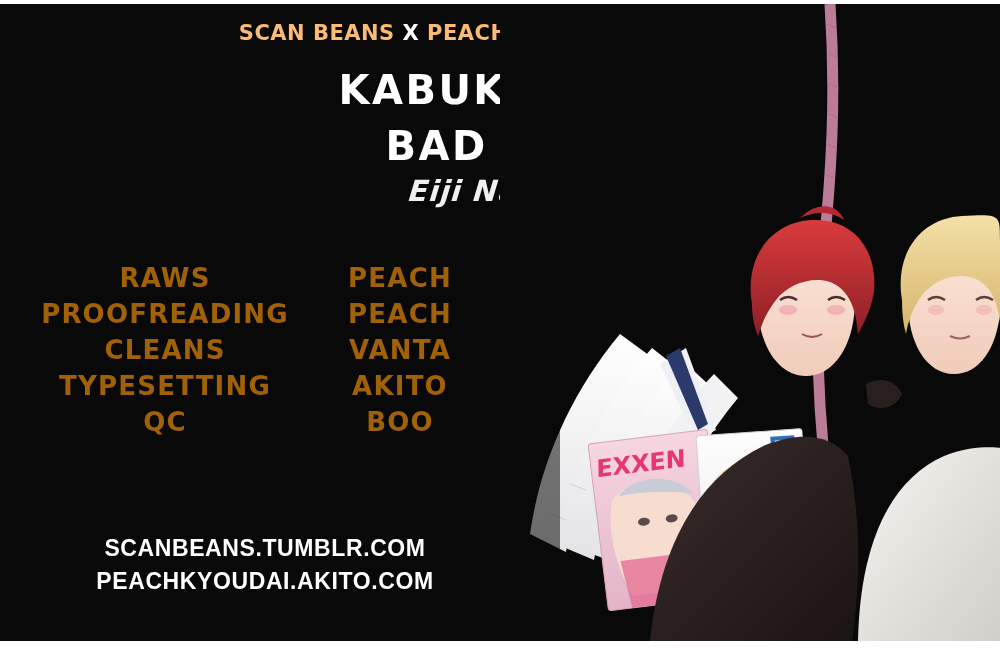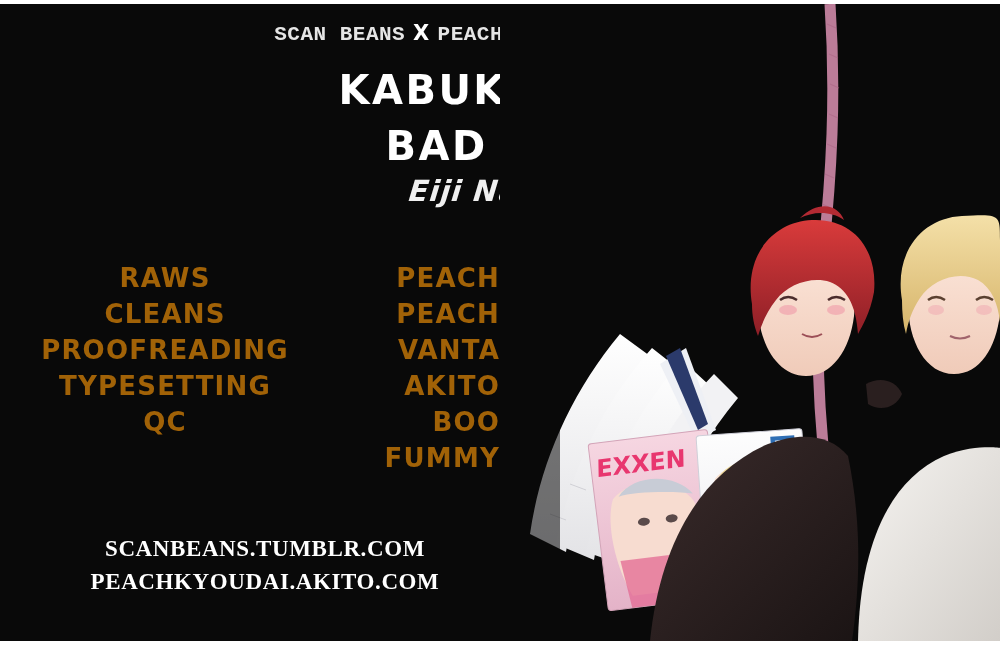--- a/index.html
+++ b/index.html
@@ -34,21 +34,21 @@
     left: 0;
     width: 1000px;
     text-align: center;
     font-family: "DejaVu Sans", sans-serif;
     font-weight: bold;
     font-size: 21px;
     letter-spacing: 0.5px;
     color: #e7a8c6;
     white-space: nowrap;
   }
-  .presents-line .grp { color: #e5e5e5; font-family: Liberation Mono, monospace; }
+  .presents-line .grp { color: #fdba74; }
   .presents-line .x { color: #ffffff; }
 
   
   .title-block {
     position: absolute;
     top: 62px;
     left: 0;
     width: 1000px;
     text-align: center;
     pointer-events: none;
@@ -95,42 +95,42 @@
   .staff-col {
     display: flex;
     flex-direction: column;
   }
   .staff-col.roles {
     width: 270px;
     align-items: center;
   }
   .staff-col.names {
     width: 200px;
-    align-items: flex-end;
+    align-items: center;
   }
   .staff-row-text {
     font-family: "DejaVu Sans", sans-serif;
     font-weight: bold;
     font-size: 26px;
     letter-spacing: 1.2px;
     color: #a16207;
     line-height: 36px;
     white-space: nowrap;
   }
 
   
   .links {
     position: absolute;
     left: 30px;
     top: 528px;
     width: 470px;
     text-align: center;
   }
   .link-text {
-    font-family: Liberation Serif, serif;
+    font-family: Liberation Sans, sans-serif;
     font-weight: bold;
     font-size: 23px;
     letter-spacing: 0.6px;
     color: #ffffff;
     line-height: 33px;
     white-space: nowrap;
   }
 
   
   .artwork {
@@ -173,32 +173,31 @@
         <ellipse cx="62" cy="152" rx="48" ry="58" stroke="url(#ropeGrad)" stroke-width="15" fill="none"></ellipse>
         <g stroke="#b06a8d" stroke-width="1.4" opacity="0.55">
           <path d="M76 12 l10 5 M71 26 l10 5 M66 40 l10 5 M61 54 l10 5 M56 68 l10 5 M51 82 l10 5 M47 96 l10 5"></path>
         </g>
       </svg>
     </div>
 
     <div class="staff">
       <div class="staff-col roles">
         <div class="staff-row-text">RAWS</div>
+        <div class="staff-row-text">PROOFREADING</div>
         <div class="staff-row-text">CLEANS</div>
-        <div class="staff-row-text">PROOFREADING</div>
         <div class="staff-row-text">TYPESETTING</div>
         <div class="staff-row-text">QC</div>
       </div>
       <div class="staff-col names">
         <div class="staff-row-text">PEACH</div>
         <div class="staff-row-text">PEACH</div>
         <div class="staff-row-text">VANTA</div>
         <div class="staff-row-text">AKITO</div>
         <div class="staff-row-text">BOO</div>
-        <div class="staff-row-text">FUMMY</div>
       </div>
     </div>
 
     <div class="links">
       <div class="link-text">SCANBEANS.TUMBLR.COM</div>
       <div class="link-text">PEACHKYOUDAI.AKITO.COM</div>
     </div>
 
     <div class="artwork">
       <svg width="500" height="637" viewBox="0 0 500 637">

